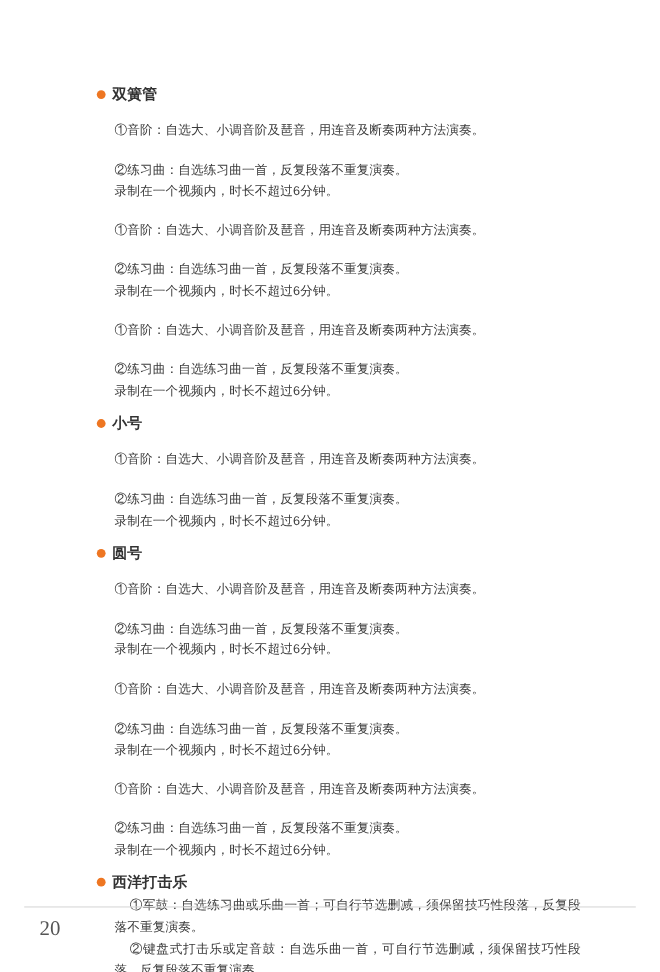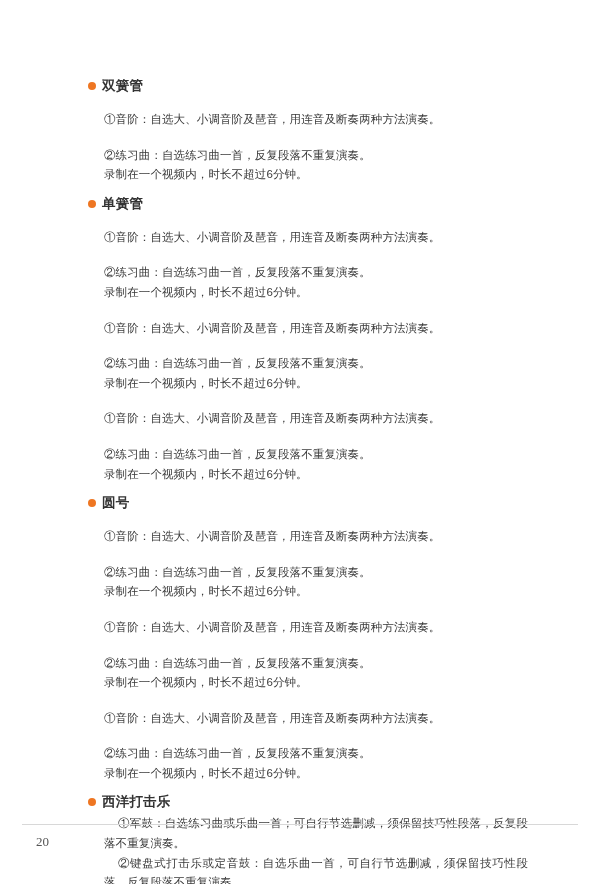--- a/index.html
+++ b/index.html
@@ -84,21 +84,21 @@
     left: 22px;
     top: 0;
     width: 556px;
     height: 1px;
     background: #d8d8d8;
   }
   .page-number {
     position: absolute;
     left: 36px;
     top: 10px;
-    font-size: 13px;
+    font-size: 19px;
     color: #555555;
     font-family: "Liberation Serif", serif;
   }
 </style>
 </head>
 <body>
 
 <div class="page">
   <div class="content">
 
@@ -106,36 +106,36 @@
       <div class="sec-head">
         <span class="bullet"></span>
         <span class="sec-title">双簧管</span>
       </div>
       <div class="line indent1">①音阶：自选大、小调音阶及琶音，用连音及断奏两种方法演奏。</div>
       <div class="line indent1">②练习曲：自选练习曲一首，反复段落不重复演奏。</div>
       <div class="line indent-note">录制在一个视频内，时长不超过6分钟。</div>
     </div>
 
     <div class="section">
-      <div class="sec-head">
-        <span class="bullet"></span>
-        <span class="sec-title">单簧管</span>
-      </div>
       <div class="line indent1">①音阶：自选大、小调音阶及琶音，用连音及断奏两种方法演奏。</div>
       <div class="line indent1">②练习曲：自选练习曲一首，反复段落不重复演奏。</div>
       <div class="line indent-note">录制在一个视频内，时长不超过6分钟。</div>
     </div>
 
     <div class="section">
       <div class="line indent1">①音阶：自选大、小调音阶及琶音，用连音及断奏两种方法演奏。</div>
       <div class="line indent1">②练习曲：自选练习曲一首，反复段落不重复演奏。</div>
       <div class="line indent-note">录制在一个视频内，时长不超过6分钟。</div>
     </div>
 
     <div class="section">
+      <div class="sec-head">
+        <span class="bullet"></span>
+        <span class="sec-title">小号</span>
+      </div>
       <div class="line indent1">①音阶：自选大、小调音阶及琶音，用连音及断奏两种方法演奏。</div>
       <div class="line indent1">②练习曲：自选练习曲一首，反复段落不重复演奏。</div>
       <div class="line indent-note">录制在一个视频内，时长不超过6分钟。</div>
     </div>
 
     <div class="section">
       <div class="sec-head">
         <span class="bullet"></span>
         <span class="sec-title">圆号</span>
       </div>

